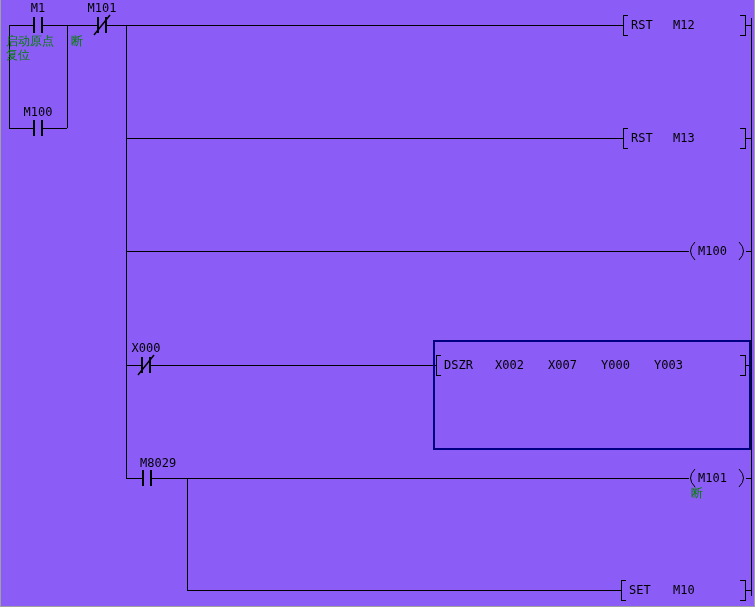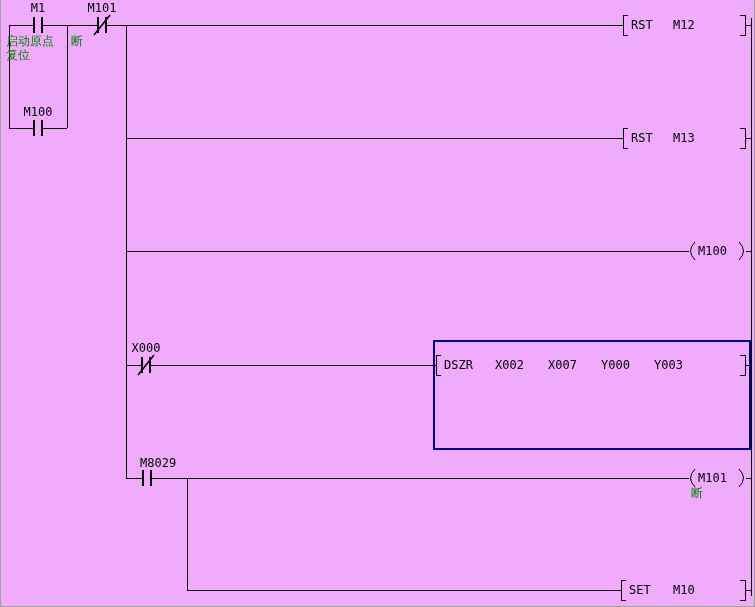--- a/index.html
+++ b/index.html
@@ -1,20 +1,20 @@
 <!DOCTYPE html>
 <html><head>
 <meta charset="utf-8">
 <style>
   html,body{margin:0;padding:0;background:#ffffff;}
   .screen{
     position:relative;
     width:755px;height:607px;
     box-sizing:border-box;
-    background:#f0abfc;
+    background:#8b5cf6;
     border:1px solid #a0a0a0;
     border-top:none;
     overflow:hidden;
     font-family:"DejaVu Sans Mono","Liberation Mono",monospace;
   }
   svg{position:absolute;left:0;top:0;display:block;}
   svg line,svg polyline{stroke:#000000;fill:none;stroke-width:1;shape-rendering:crispEdges;}
   svg path{stroke:#000000;fill:none;stroke-width:1;}
   svg line.bar{stroke-width:2;}
   svg line.slash{stroke-width:1.5;shape-rendering:auto;}

